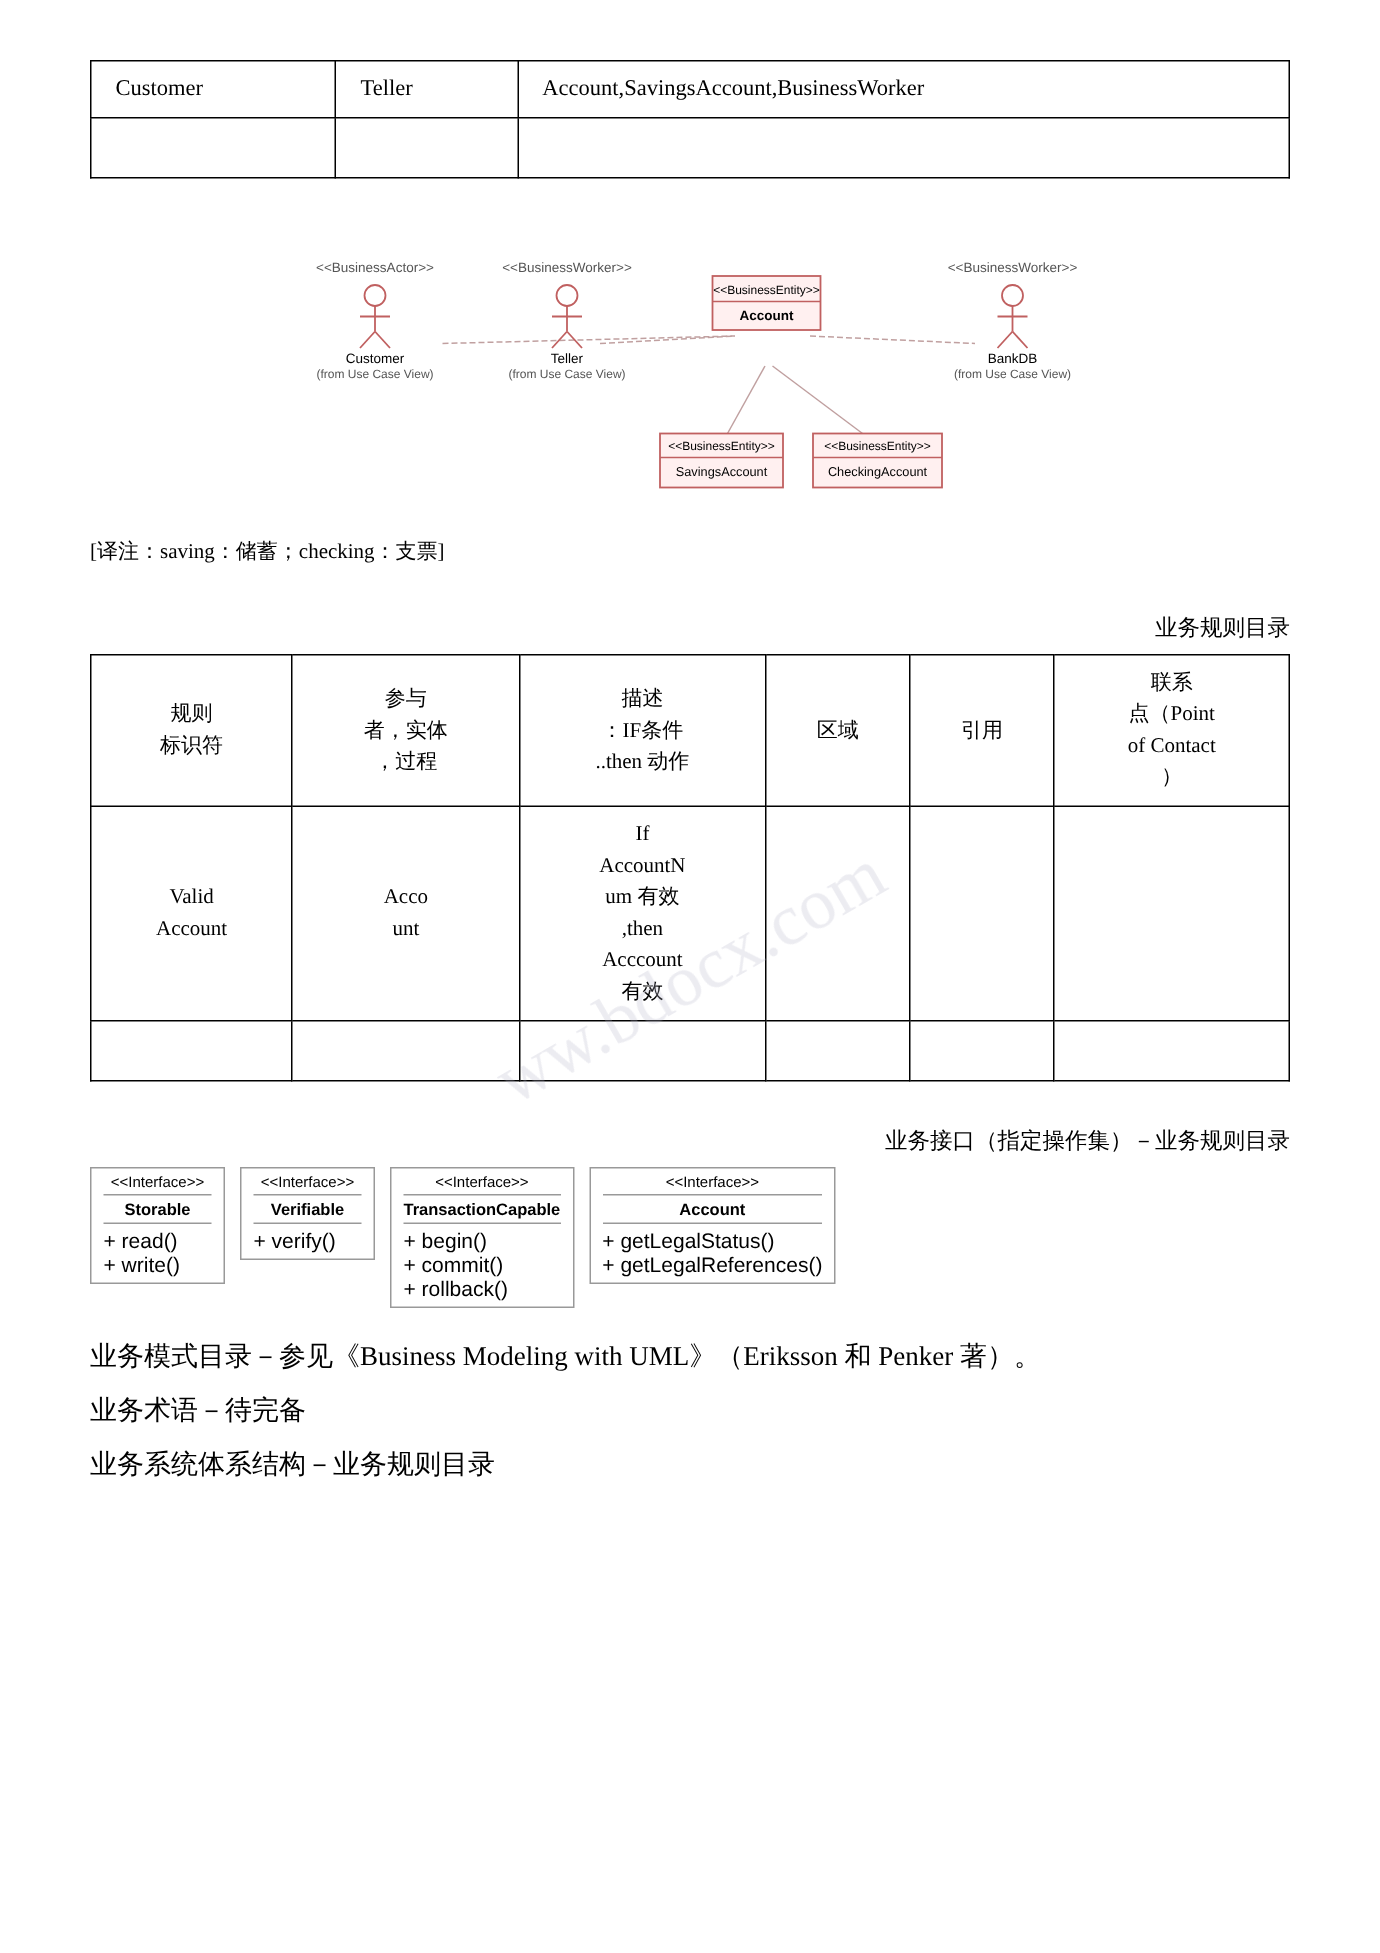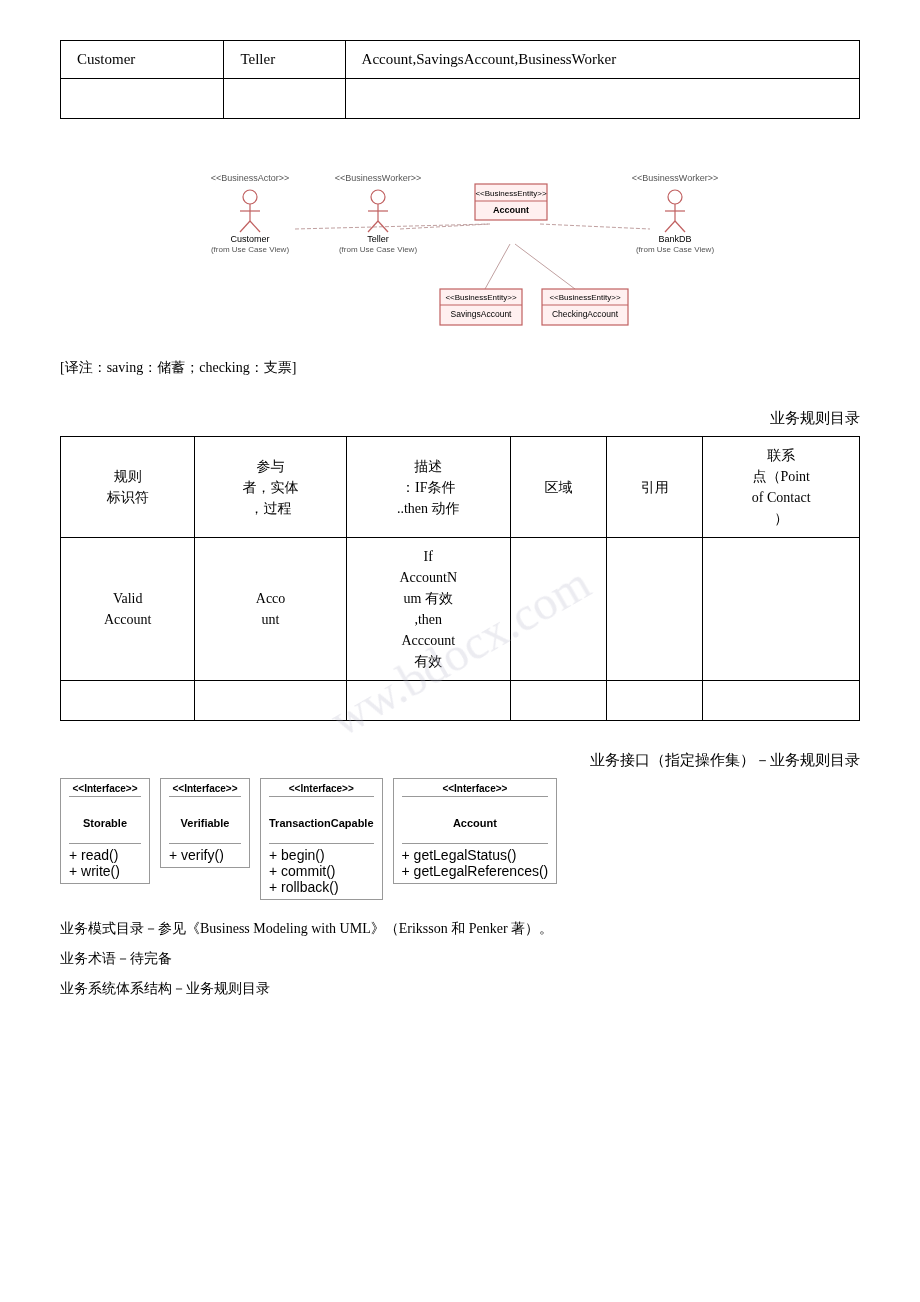--- a/index.html
+++ b/index.html
@@ -106,38 +106,37 @@
       border: 1px solid #999;
       padding: 4px 8px;
       min-width: 90px;
       font-size: 11px;
       font-family: Arial, sans-serif;
     }
     .interface-box .stereotype {
       text-align: center;
       font-size: 10px;
       border-bottom: 1px solid #999;
-      margin-bottom: 20px;
+      margin-bottom: 4px;
       padding-bottom: 2px;
-      font-weight: bold;
     }
     .interface-box .iname {
       text-align: center;
       font-weight: bold;
       border-bottom: 1px solid #999;
       margin-bottom: 3px;
-      padding-bottom: 14px;
+      padding-bottom: 2px;
     }
     .interface-box .methods {
       font-size: 14px;
       white-space: nowrap;
     }
 
     .bottom-text {
-      font-size: 14px;
+      font-size: 18px;
       margin: 12px 0 6px 0;
     }
   </style>
 </head>
 <body>
 
 <div class="watermark">ww.bdocx.com</div>
 
 <table class="top-table">
   <tbody>

